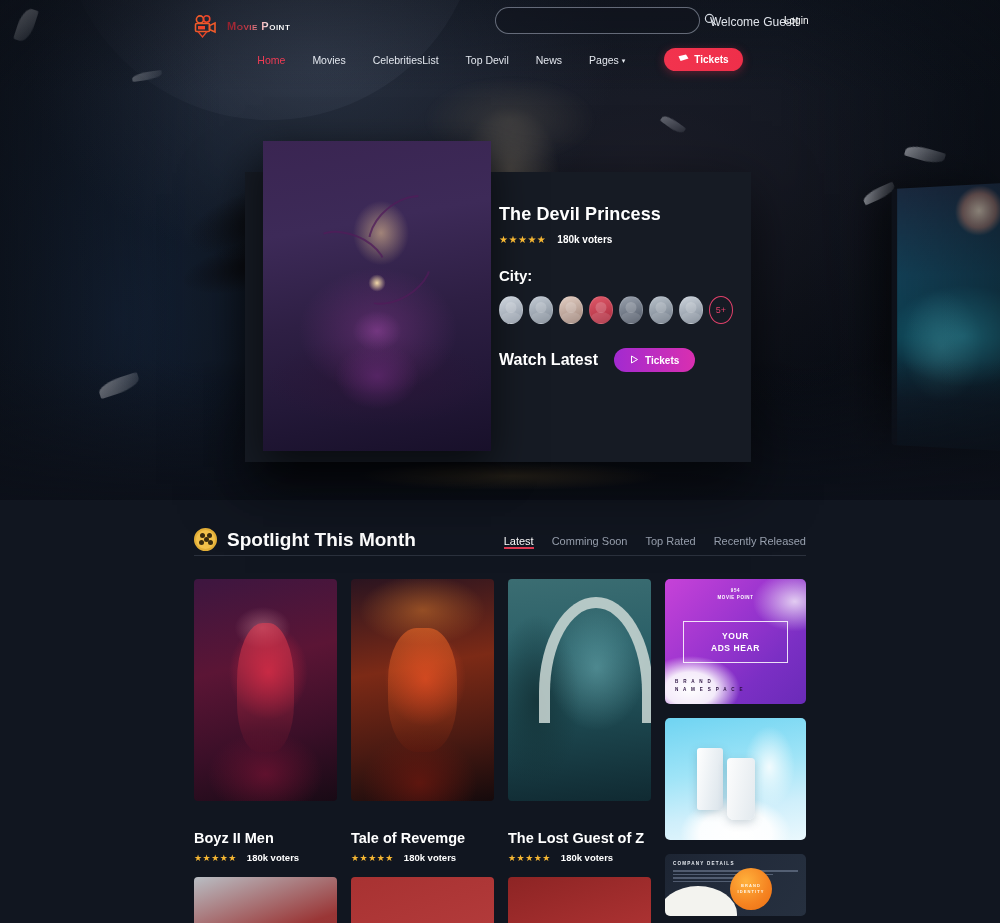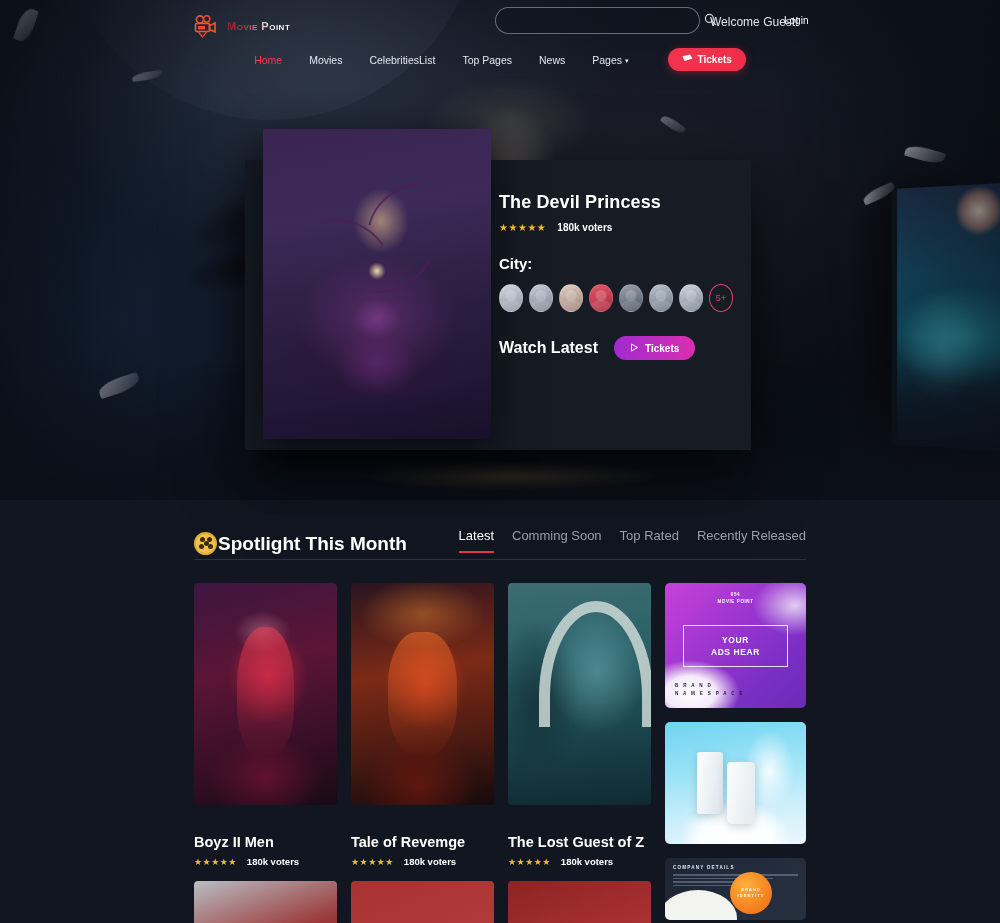--- a/index.html
+++ b/index.html
@@ -102,21 +102,21 @@
     margin-left:12px; display:inline-flex; align-items:center; gap:5px;
     height:23px; padding:0 14px; border-radius:12px; border:none;
     background: linear-gradient(90deg, #f2334e, #ef2f4a);
     color:#fff; font-size:10px; font-weight:600; cursor:pointer;
     font-family:"Liberation Sans", sans-serif;
     box-shadow:0 2px 10px rgba(239,47,74,0.35);
   }
 
   
   .feature {
-    position:absolute; left:245px; top:160px; width:506px; height:290px;
+    position:absolute; left:245px; top:172px; width:506px; height:290px;
     background:#161b24;
     box-shadow: 0 22px 60px rgba(0,0,0,0.65);
     z-index:20;
   }
   .feature-poster {
     position:absolute; left:18px; top:-31px; width:228px; height:310px;
     background:
       radial-gradient(ellipse 40px 46px at 118px 92px, rgba(245,206,150,0.55), rgba(0,0,0,0) 70%),
       radial-gradient(ellipse 110px 88px at 115px 190px, rgba(120,52,130,0.55), rgba(0,0,0,0) 72%),
       radial-gradient(ellipse 150px 60px at 115px 240px, rgba(42,22,56,0.9), rgba(0,0,0,0) 75%),
@@ -164,26 +164,26 @@
   .glow-strip {
     position:absolute; left:300px; top:455px; width:420px; height:42px;
     background: radial-gradient(ellipse 210px 20px at 50% 50%, rgba(190,150,70,0.22), rgba(0,0,0,0) 72%);
     z-index:15;
   }
 
   
   .spotlight { position:absolute; left:0; top:500px; width:1000px; height:423px; background:#111620; }
   .sp-inner { position:relative; width:612px; margin:0 auto; padding-top:28px; }
   .sp-head { display:flex; align-items:flex-end; justify-content:space-between; }
-  .sp-title-wrap { display:flex; align-items:center; gap:1px; }
+  .sp-title-wrap { display:flex; align-items:center; gap:10px; }
   .sp-film-icon { width:23px; height:23px; border-radius:50%; background:#f2c14b; position:relative; border:2px solid #e2ae37; }
   .sp-film-icon span { position:absolute; width:5px; height:5px; border-radius:50%; background:#3a2c10; }
   .sp-title { font-size:19px; font-weight:700; color:#ffffff; }
   .sp-tabs { display:flex; gap:18px; padding-bottom:4px; }
-  .sp-tab { font-size:13px; color:#98a0ae; cursor:pointer; position:relative; padding-bottom:8px; white-space:nowrap;text-align:right; }
+  .sp-tab { font-size:11px; color:#98a0ae; cursor:pointer; position:relative; white-space:nowrap;text-align:right; }
   .sp-tab.active { color:#ffffff; }
   .sp-tab.active::after { content:""; position:absolute; left:0; right:0; bottom:-2px; height:2.5px; background:#e03a52; }
   .sp-rule { height:1px; background:#2b313d; margin-top:4px; }
 
   .sp-grid { display:flex; gap:14px; margin-top:23px; }
   .movies-col { display:flex; flex-wrap:wrap; gap:14px; width:457px; }
   .movie-card { width:143px; cursor:pointer; }
   .movie-poster { width:143px; height:222px; border-radius:4px; overflow:hidden; position:relative; }
   .movie-name { margin-top:29px; font-size:14.5px; font-weight:700; color:#ffffff; white-space:nowrap; }
   .movie-meta { display:flex; align-items:center; gap:10px; margin-top:6px; }
@@ -313,21 +313,21 @@
       </div>
 
       <span class="welcome">Welcome Guest!</span>
       <span class="login">Login</span>
     </div>
 
     <nav class="navbar">
       <span class="nav-item active">Home</span>
       <span class="nav-item">Movies</span>
       <span class="nav-item">CelebritiesList</span>
-      <span class="nav-item">Top Pages</span>
+      <span class="nav-item">Top Devil</span>
       <span class="nav-item">News</span>
       <span class="nav-item">
         <span>Pages</span><span class="nav-caret">▾</span>
       </span>
       <button class="tickets-btn">
         <span>
           <svg width="11" height="9" viewBox="0 0 11 9">
               <path d="M0.5 2.2 L8 0.6 L10.5 4.4 L2.6 7 Z" fill="#ffffff"></path>
             </svg>
         </span>

